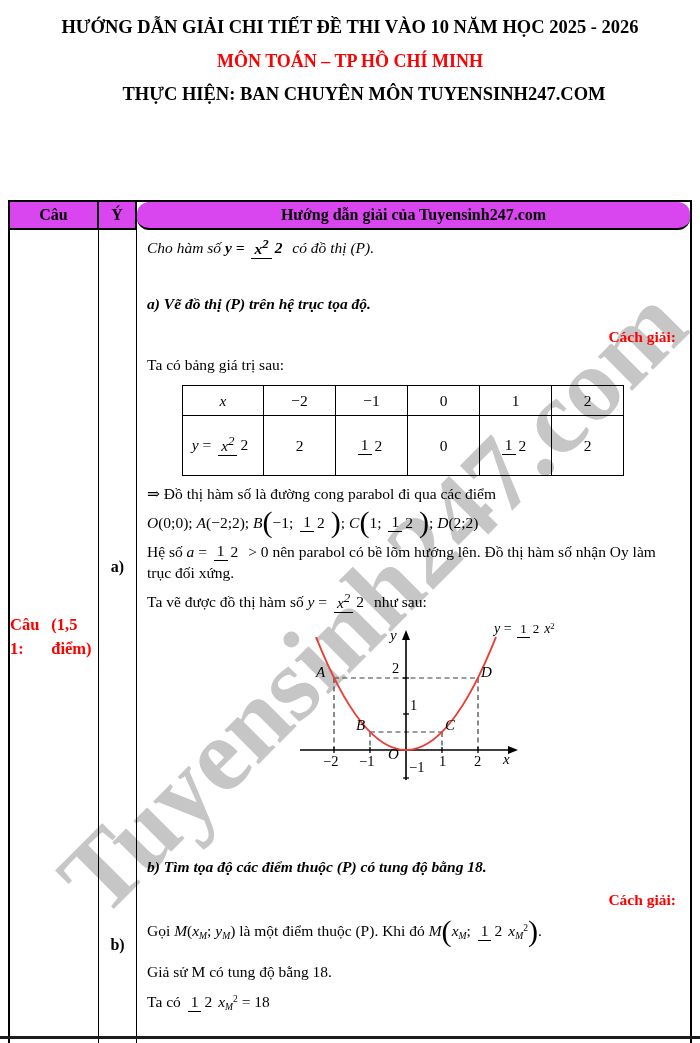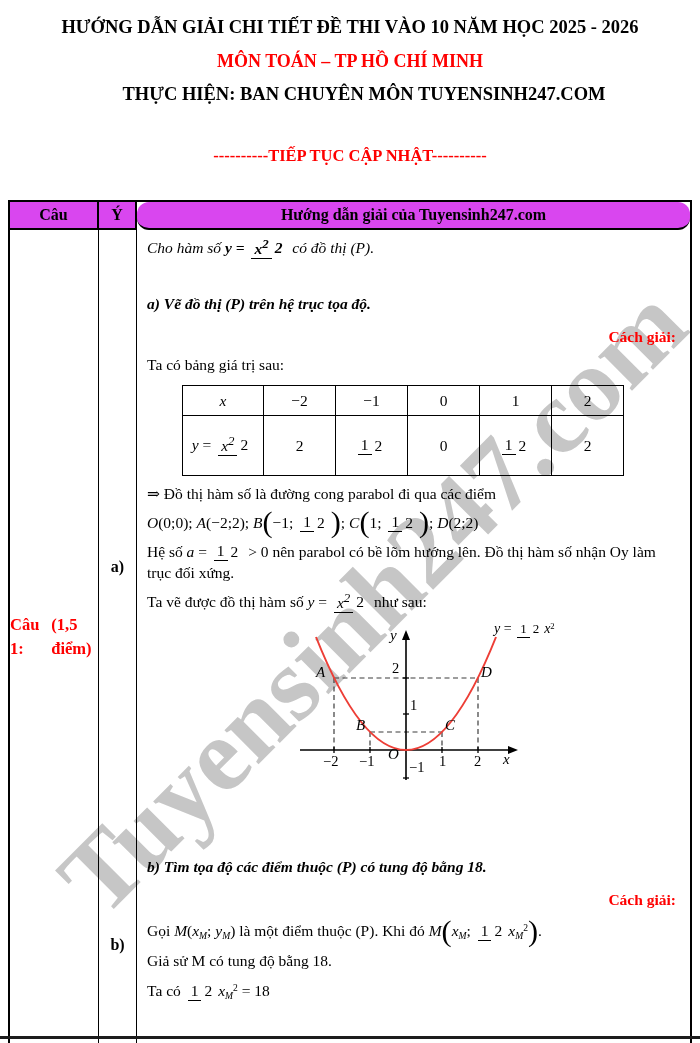--- a/index.html
+++ b/index.html
@@ -93,21 +93,20 @@
   
   .bottom-line { position:absolute; left:0; top:1036px; width:700px; height:3px; background:#1c1c1c; z-index:3; }
 </style>
 </head>
 <body>
 
 <div class="page-header">
   <div class="ph-title">HƯỚNG DẪN GIẢI CHI TIẾT ĐỀ THI VÀO 10 NĂM HỌC 2025 - 2026</div>
   <div class="ph-subject">MÔN TOÁN – TP HỒ CHÍ MINH</div>
   <div class="ph-byline">THỰC HIỆN: BAN CHUYÊN MÔN TUYENSINH247.COM</div>
-  <div class="ph-update">----------TIẾP TỤC CẬP NHẬT----------</div>
 </div>
 
 <div class="watermark">Tuyensinh247.com</div>
 
 <div class="sol-table">
 
   <div class="th-cell th-cau">Câu</div>
   <div class="th-cell th-y">Ý</div>
   <div class="th-cell th-main">Hướng dẫn giải của Tuyensinh247.com</div>
 
@@ -235,21 +234,21 @@
   <div class="y-cell row-b" style="grid-row:4">
     <span>b)</span>
   </div>
   <div class="c-cell row-b" style="grid-row:4">
     <p class="bold-italic" style="margin-top:8px">b) Tìm tọa độ các điểm thuộc (P) có tung độ bằng 18.</p>
     <p class="method">Cách giải:</p>
     <p style="margin-top:10px"><span class="tk-txt">Gọi </span><span class="tk-it">M</span><span class="tk-txt">(</span><span class="tk-it">x</span><span class="tk-sub">M</span><span class="tk-txt">; </span><span class="tk-it">y</span><span class="tk-sub">M</span><span class="tk-txt">) là một điểm thuộc (P). Khi đó </span><span class="tk-it">M</span><span class="tk-bp">(</span><span class="tk-it">x</span><span class="tk-sub">M</span><span class="tk-txt">; </span><span class="frac">
           <span class="fn">1</span>
           <span class="fd">2</span>
         </span><span class="tk-it">x</span><span class="tk-sub">M</span><span class="tk-sup">2</span><span class="tk-bp">)</span><span class="tk-txt">.</span></p>
-    <p style="margin-top:7px">Giả sử M có tung độ bằng 18.</p>
+    <p style="margin-top:18px">Giả sử M có tung độ bằng 18.</p>
     <p style="margin-top:9px"><span class="tk-txt">Ta có </span><span class="frac">
           <span class="fn">1</span>
           <span class="fd">2</span>
         </span><span class="tk-it">x</span><span class="tk-sub">M</span><span class="tk-sup">2</span><span class="tk-txt"> = 18</span></p>
   </div>
 </div>
 
 <div class="bottom-line"></div>
 
 </body></html>

